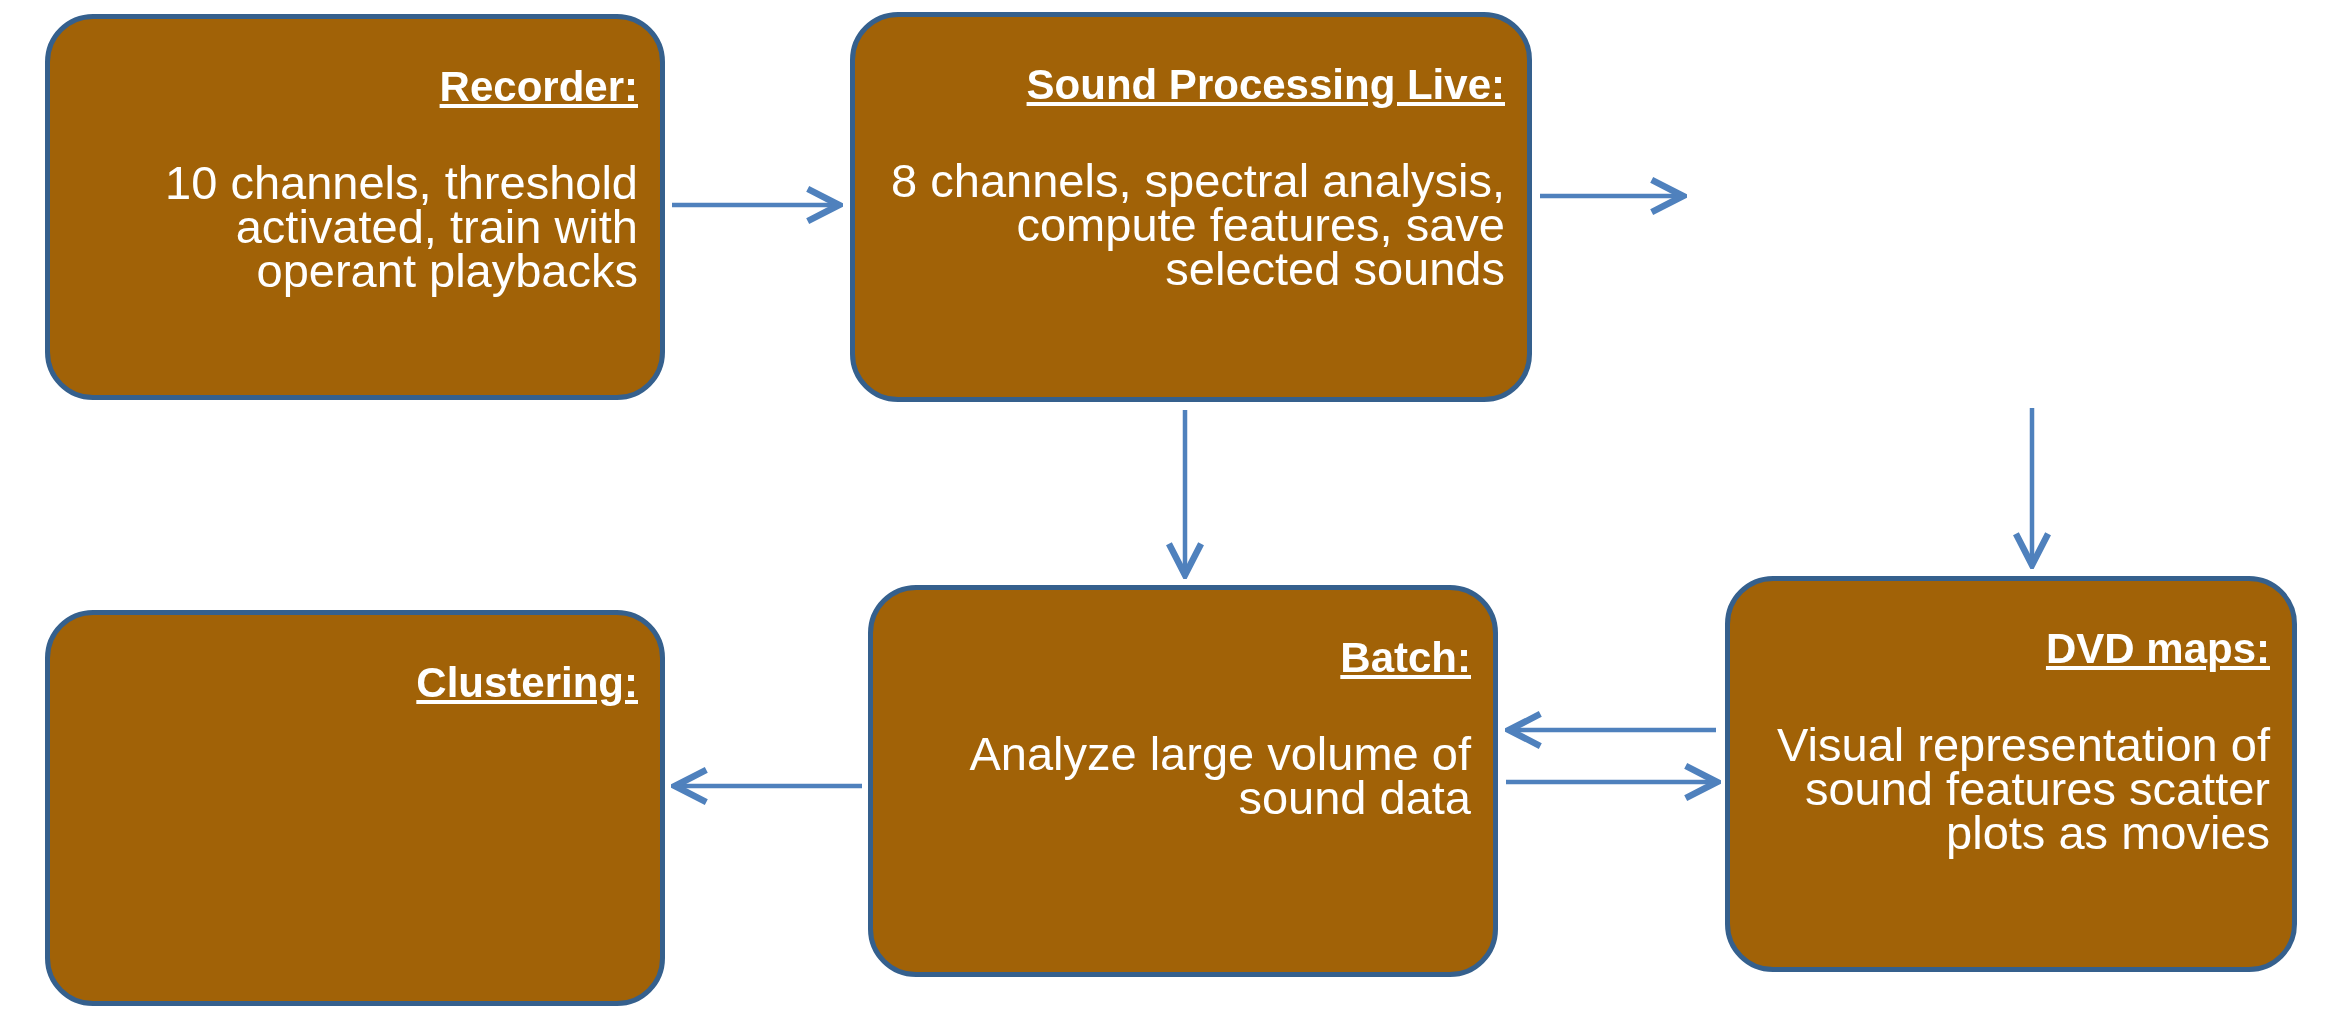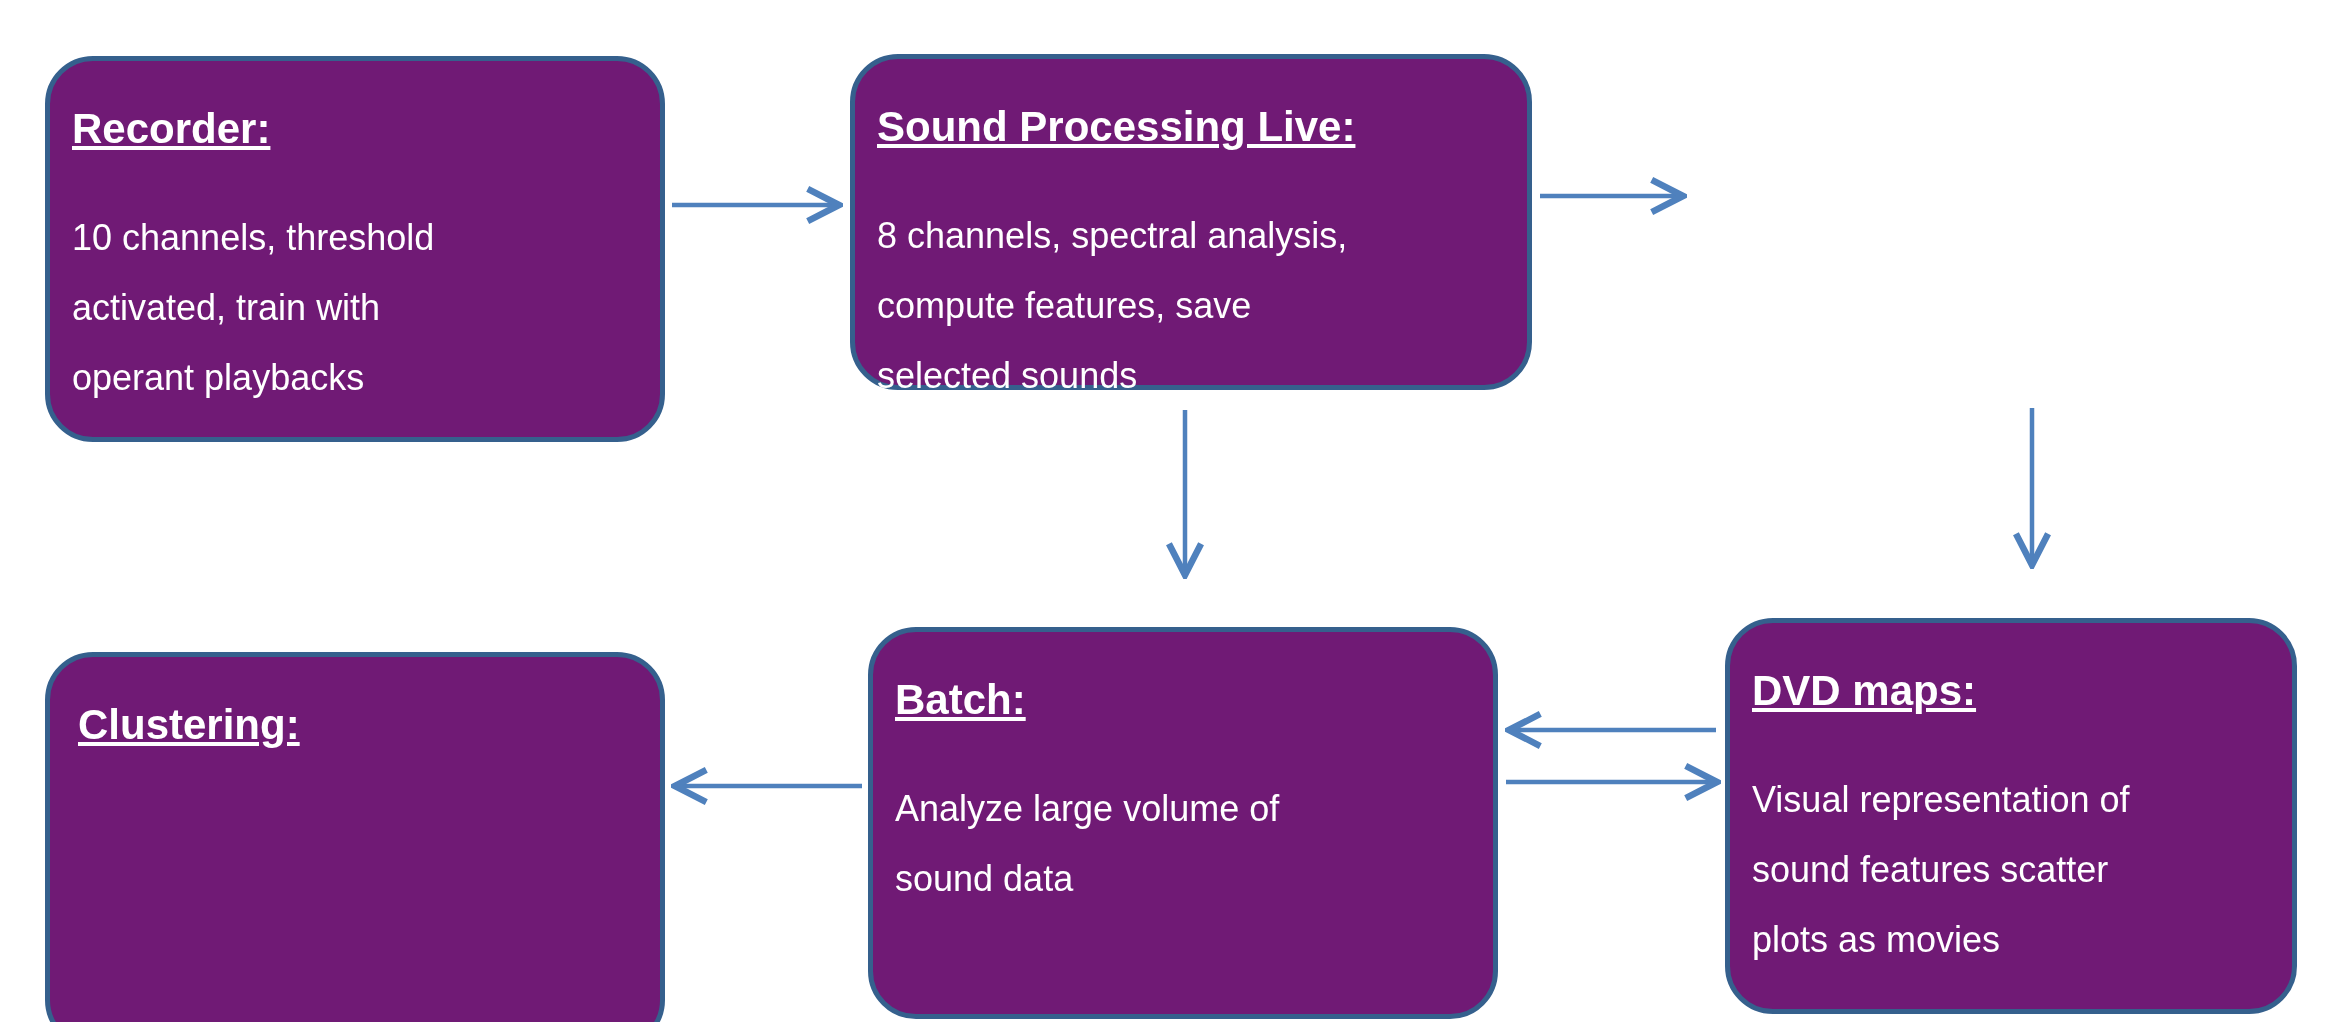--- a/index.html
+++ b/index.html
@@ -11,43 +11,42 @@
     position: relative;
     width: 2352px;
     height: 1022px;
     background: #ffffff;
     font-family: "Liberation Sans", sans-serif;
     overflow: hidden;
   }
   .box {
     position: absolute;
     box-sizing: border-box;
-    background: #701a75;
+    background: #a16207;
     border: 5px solid #35608d;
     border-radius: 48px;
     color: #ffffff;
-    text-align: left;
+    text-align: right;
     padding: 38px 22px 0 22px;
-    margin-top: 42px;
   }
   .box-title {
     font-size: 42px;
     font-weight: bold;
     text-decoration: underline;
     line-height: 60px;
   }
   .box-body {
     margin-top: 44px;
-    font-size: 36px;
-    line-height: 70px;
+    font-size: 47px;
+    line-height: 44px;
     white-space: pre-line;
   }
   
   #box-recorder   { left: 45px;   top: 14px;  width: 620px; height: 386px; }
-  #box-spl        { left: 850px;  top: 12px;  width: 682px; height: 336px; }
+  #box-spl        { left: 850px;  top: 12px;  width: 682px; height: 390px; }
   #box-explore    { left: 1692px; top: 15px;  width: 600px; height: 385px; }
   #box-clustering { left: 45px;   top: 610px; width: 620px; height: 396px; padding-left: 28px; }
   #box-batch      { left: 868px;  top: 585px; width: 630px; height: 392px; }
   #box-dvd        { left: 1725px; top: 576px; width: 572px; height: 396px; }
 
   .arrows {
     position: absolute;
     left: 0;
     top: 0;
     pointer-events: none;

